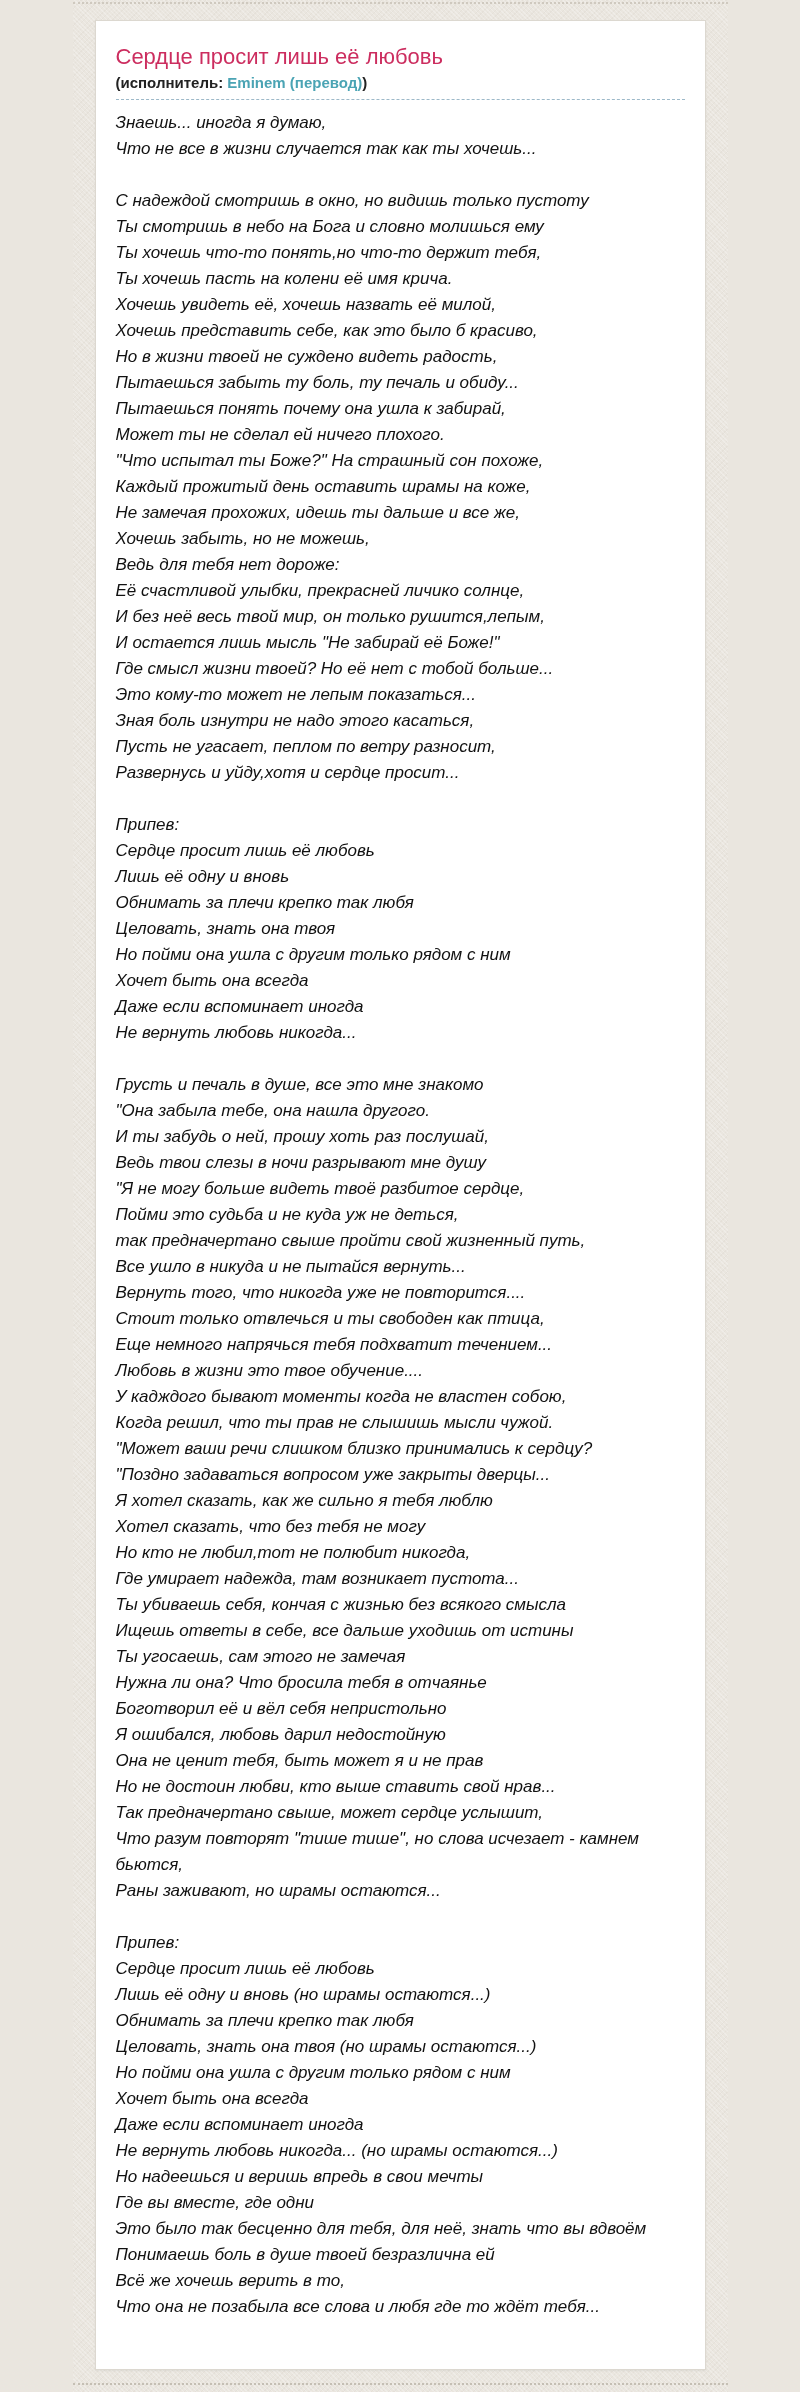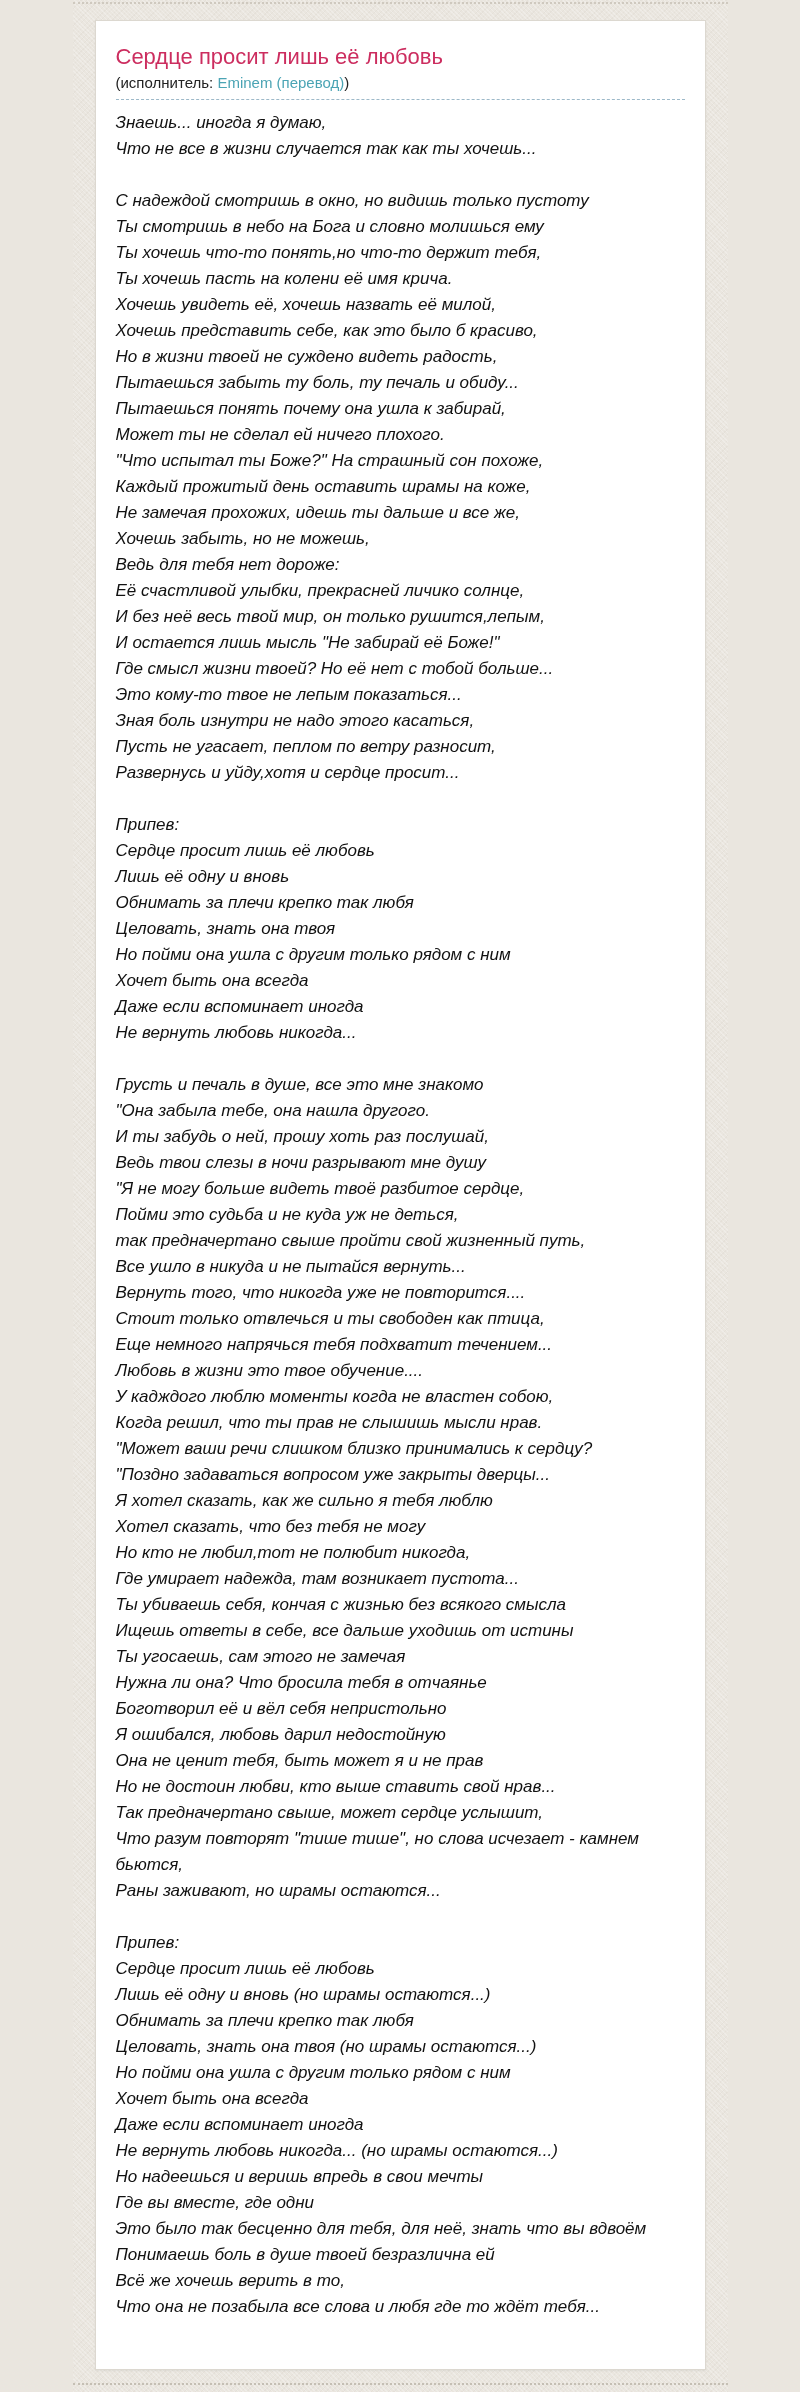--- a/index.html
+++ b/index.html
@@ -41,20 +41,21 @@
     font-size:22px;
     font-weight:400;
     color:#cc2d5f;
     line-height:1.25;
   }
   .song-subtitle{
     margin:0;
     font-size:15px;
     color:#222222;
     line-height:1.3;
+    font-weight:bold;
   }
   .artist-link{
     color:#4ba4b4;
     text-decoration:none;
     cursor:pointer;
   }
   .header-sep{
     border:none;
     border-bottom:1px dashed #9db9c9;
     margin:7px 0 10px 0;
@@ -97,21 +98,21 @@
         <div class="lyric-line">Может ты не сделал ей ничего плохого.</div>
         <div class="lyric-line">"Что испытал ты Боже?" На страшный сон похоже,</div>
         <div class="lyric-line">Каждый прожитый день оставить шрамы на коже,</div>
         <div class="lyric-line">Не замечая прохожих, идешь ты дальше и все же,</div>
         <div class="lyric-line">Хочешь забыть, но не можешь,</div>
         <div class="lyric-line">Ведь для тебя нет дороже:</div>
         <div class="lyric-line">Её счастливой улыбки, прекрасней личико солнце,</div>
         <div class="lyric-line">И без неё весь твой мир, он только рушится,лепым,</div>
         <div class="lyric-line">И остается лишь мысль "Не забирай её Боже!"</div>
         <div class="lyric-line">Где смысл жизни твоей? Но её нет с тобой больше...</div>
-        <div class="lyric-line">Это кому-то твое не лепым показаться...</div>
+        <div class="lyric-line">Это кому-то может не лепым показаться...</div>
         <div class="lyric-line">Зная боль изнутри не надо этого касаться,</div>
         <div class="lyric-line">Пусть не угасает, пеплом по ветру разносит,</div>
         <div class="lyric-line">Развернусь и уйду,хотя и сердце просит...</div>
         <div class="lyric-line">&nbsp;</div>
         <div class="lyric-line">Припев:</div>
         <div class="lyric-line">Сердце просит лишь её любовь</div>
         <div class="lyric-line">Лишь её одну и вновь</div>
         <div class="lyric-line">Обнимать за плечи крепко так любя</div>
         <div class="lyric-line">Целовать, знать она твоя</div>
         <div class="lyric-line">Но пойми она ушла с другим только рядом с ним</div>
@@ -124,22 +125,22 @@
         <div class="lyric-line">И ты забудь о ней, прошу хоть раз послушай,</div>
         <div class="lyric-line">Ведь твои слезы в ночи разрывают мне душу</div>
         <div class="lyric-line">"Я не могу больше видеть твоё разбитое сердце,</div>
         <div class="lyric-line">Пойми это судьба и не куда уж не деться,</div>
         <div class="lyric-line">так предначертано свыше пройти свой жизненный путь,</div>
         <div class="lyric-line">Все ушло в никуда и не пытайся вернуть...</div>
         <div class="lyric-line">Вернуть того, что никогда уже не повторится....</div>
         <div class="lyric-line">Стоит только отвлечься и ты свободен как птица,</div>
         <div class="lyric-line">Еще немного напрячься тебя подхватит течением...</div>
         <div class="lyric-line">Любовь в жизни это твое обучение....</div>
-        <div class="lyric-line">У кадждого люблю моменты когда не властен собою,</div>
-        <div class="lyric-line">Когда решил, что ты прав не слышишь мысли нрав.</div>
+        <div class="lyric-line">У кадждого бывают моменты когда не властен собою,</div>
+        <div class="lyric-line">Когда решил, что ты прав не слышишь мысли чужой.</div>
         <div class="lyric-line">"Может ваши речи слишком близко принимались к сердцу?</div>
         <div class="lyric-line">"Поздно задаваться вопросом уже закрыты дверцы...</div>
         <div class="lyric-line">Я хотел сказать, как же сильно я тебя люблю</div>
         <div class="lyric-line">Хотел сказать, что без тебя не могу</div>
         <div class="lyric-line">Но кто не любил,тот не полюбит никогда,</div>
         <div class="lyric-line">Где умирает надежда, там возникает пустота...</div>
         <div class="lyric-line">Ты убиваешь себя, кончая с жизнью без всякого смысла</div>
         <div class="lyric-line">Ищешь ответы в себе, все дальше уходишь от истины</div>
         <div class="lyric-line">Ты угосаешь, сам этого не замечая</div>
         <div class="lyric-line">Нужна ли она? Что бросила тебя в отчаянье</div>

